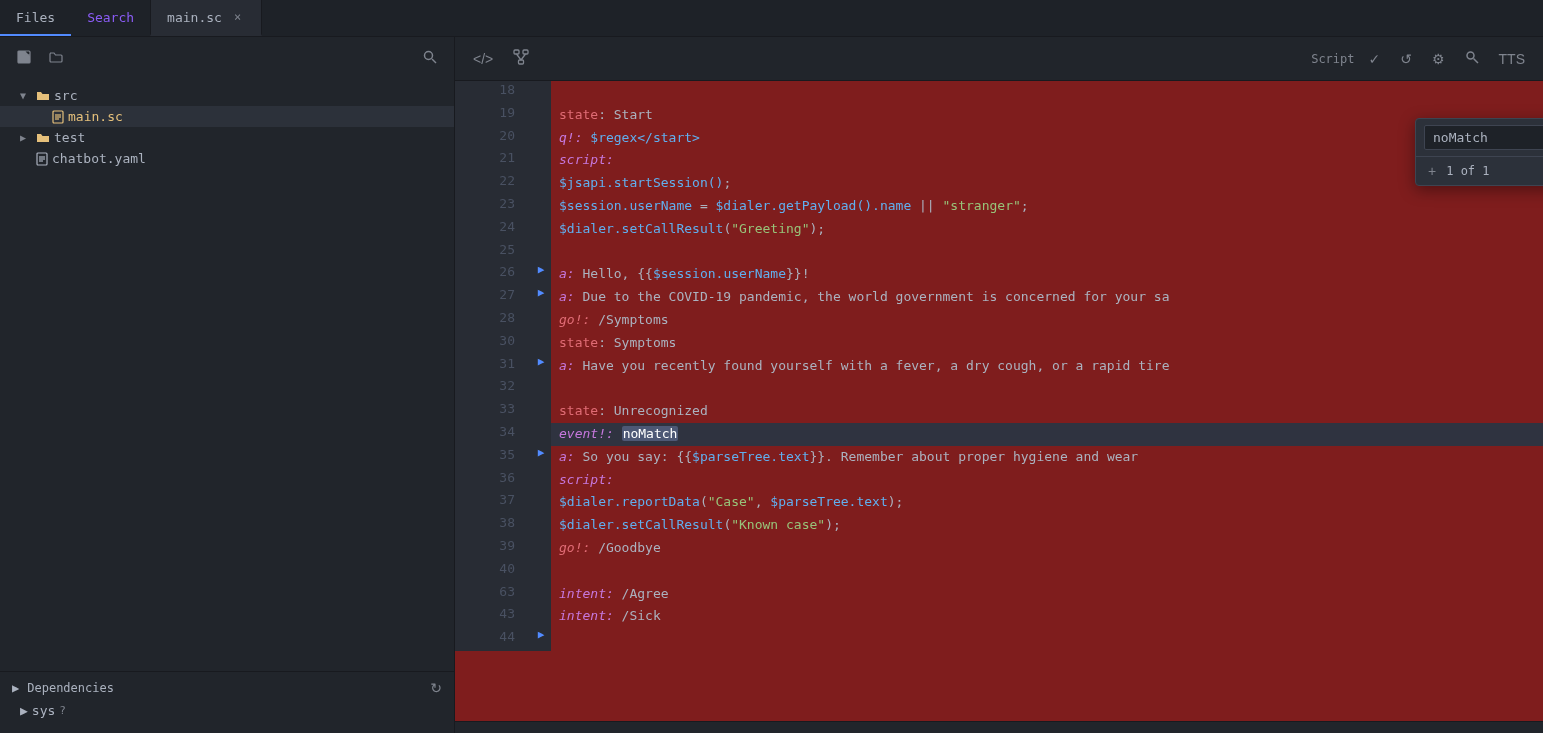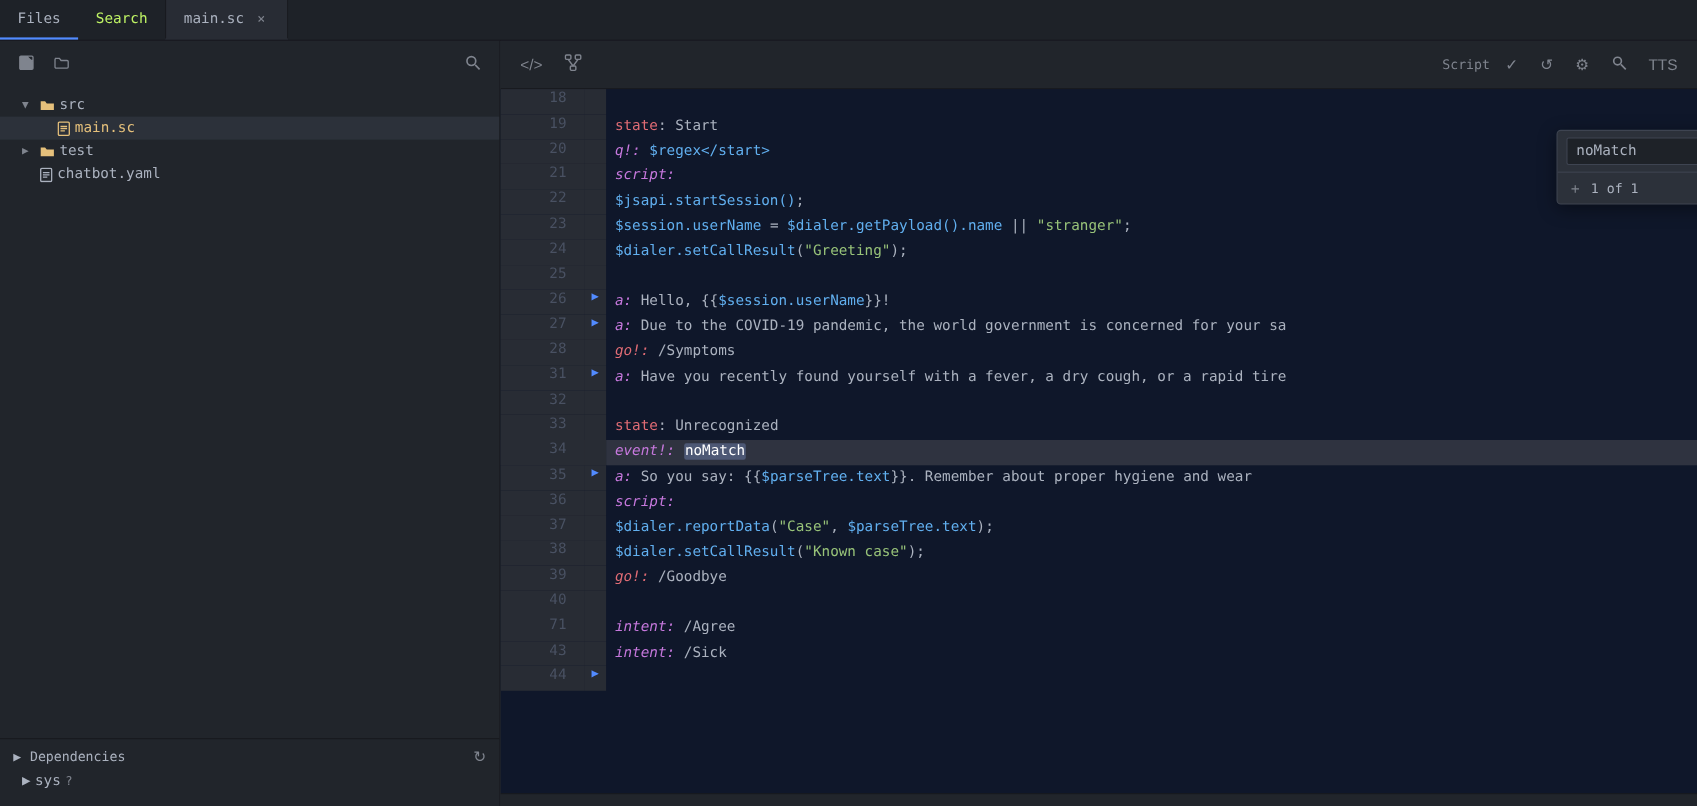--- a/index.html
+++ b/index.html
@@ -21,21 +21,21 @@
       font-size: 13px;
       color: #7f848e;
       border-bottom: 2px solid transparent;
       user-select: none;
     }
     .tab-item.files-tab {
       color: #abb2bf;
       border-bottom: 2px solid #528bff;
     }
     .tab-item.search-tab {
-      color: #bef264;
+      color: #8b5cf6;
     }
     .tab-item.file-tab {
       background: #282c34;
       color: #abb2bf;
       border-left: 1px solid #181a1f;
       border-right: 1px solid #181a1f;
       gap: 8px;
     }
     .tab-close {
       font-size: 12px;
@@ -225,21 +225,21 @@
     .match-count {
       font-size: 12px;
       color: #abb2bf;
     }
 
     
     .code-editor {
       flex: 1;
       overflow: auto;
       position: relative;
-      background: #0f172a;
+      background: #7f1d1d;
     }
     .code-table {
       border-collapse: collapse;
       width: 100%;
       min-width: max-content;
     }
     .line-num {
       color: #495162;
       font-size: 13px;
       padding: 1px 16px 1px 8px;
@@ -476,20 +476,25 @@
               <td class="line-num">27</td>
               <td class="line-gutter">▶</td>
               <td class="line-content"><span style="color: rgb(198, 120, 221); font-style: italic;">a:</span><span style="color: rgb(171, 178, 191);"> Due to the COVID-19 pandemic, the world government is concerned for your sa</span></td>
             </tr>
             <tr>
               <td class="line-num">28</td>
               <td class="line-gutter"></td>
               <td class="line-content"><span style="color: rgb(224, 108, 117); font-style: italic;">go!:</span><span style="color: rgb(171, 178, 191);"> /Symptoms</span></td>
             </tr>
             <tr>
+              <td class="line-num">30</td>
+              <td class="line-gutter"></td>
+              <td class="line-content"><span style="color: rgb(224, 108, 117);">state</span><span style="color: rgb(171, 178, 191);">: Symptoms</span></td>
+            </tr>
+            <tr>
               <td class="line-num">31</td>
               <td class="line-gutter">▶</td>
               <td class="line-content"><span style="color: rgb(198, 120, 221); font-style: italic;">a:</span><span style="color: rgb(171, 178, 191);"> Have you recently found yourself with a fever, a dry cough, or a rapid tire</span></td>
             </tr>
             <tr>
               <td class="line-num">32</td>
               <td class="line-gutter"></td>
               <td class="line-content">&nbsp;</td>
             </tr>
             <tr>
@@ -526,21 +531,21 @@
               <td class="line-num">39</td>
               <td class="line-gutter"></td>
               <td class="line-content"><span style="color: rgb(224, 108, 117); font-style: italic;">go!:</span><span style="color: rgb(171, 178, 191);"> /Goodbye</span></td>
             </tr>
             <tr>
               <td class="line-num">40</td>
               <td class="line-gutter"></td>
               <td class="line-content">&nbsp;</td>
             </tr>
             <tr>
-              <td class="line-num">71</td>
+              <td class="line-num">63</td>
               <td class="line-gutter"></td>
               <td class="line-content"><span style="color: rgb(198, 120, 221); font-style: italic;">intent:</span><span style="color: rgb(171, 178, 191);"> /Agree</span></td>
             </tr>
             <tr>
               <td class="line-num">43</td>
               <td class="line-gutter"></td>
               <td class="line-content"><span style="color: rgb(198, 120, 221); font-style: italic;">intent:</span><span style="color: rgb(171, 178, 191);"> /Sick</span></td>
             </tr>
             <tr>
               <td class="line-num">44</td>

